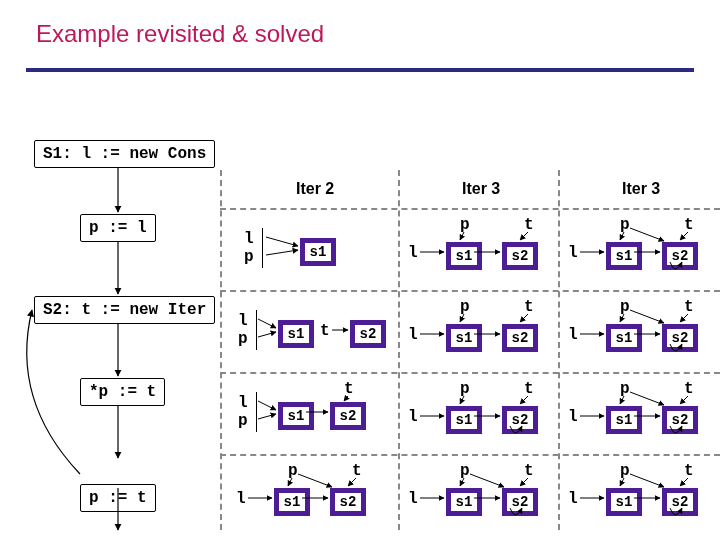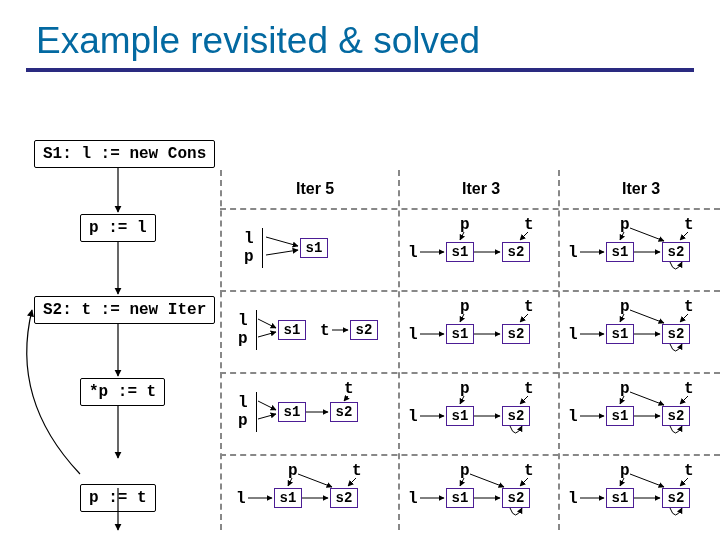--- a/index.html
+++ b/index.html
@@ -9,22 +9,22 @@
     height: 540px;
     background: #fff;
     font-family: Arial, Helvetica, sans-serif;
     position: relative;
     overflow: hidden;
   }
   .title {
     position: absolute;
     left: 36px;
     top: 20px;
-    font-size: 37px;
-    color: #0369a1;
+    font-size: 24px;
+    color: #be185d;
   }
   .title-underline {
     position: absolute;
     left: 26px;
     top: 68px;
     width: 668px;
     height: 4px;
     background: #2a2a80;
   }
   .stmt-box {
@@ -81,21 +81,21 @@
     position: absolute;
     font-family: "Courier New", monospace;
     font-size: 16px;
     font-weight: bold;
     border-right: 1px solid #000;
     padding: 2px 8px 2px 4px;
     line-height: 18px;
   }
   .nodeBox {
     position: absolute;
-    border: 1px solid #4c1d95;
+    border: 5px solid #4c1d95;
     font-family: "Courier New", monospace;
     font-size: 14px;
     font-weight: bold;
     text-align: center;
     width: 26px;
     height: 18px;
     line-height: 18px;
     background: #fff;
   }
   svg.mini {
@@ -103,21 +103,21 @@
     overflow: visible;
     pointer-events: none;
   }
 </style>
 </head>
 <body>
 
 <div class="title">Example revisited &amp; solved</div>
 <div class="title-underline"></div>
 
-<div class="iter-head" style="left:296px; top:180px;">Iter 5</div>
+<div class="iter-head" style="left:296px; top:180px;">Iter 2</div>
 <div class="iter-head" style="left:462px; top:180px;">Iter 3</div>
 <div class="iter-head" style="left:622px; top:180px;">Iter 3</div>
 
 <div class="vdash" style="left:220px;"></div>
 <div class="vdash" style="left:398px;"></div>
 <div class="vdash" style="left:558px;"></div>
 
 <div class="hdash" style="top:208px;"></div>
 <div class="hdash" style="top:290px;"></div>
 <div class="hdash" style="top:372px;"></div>

